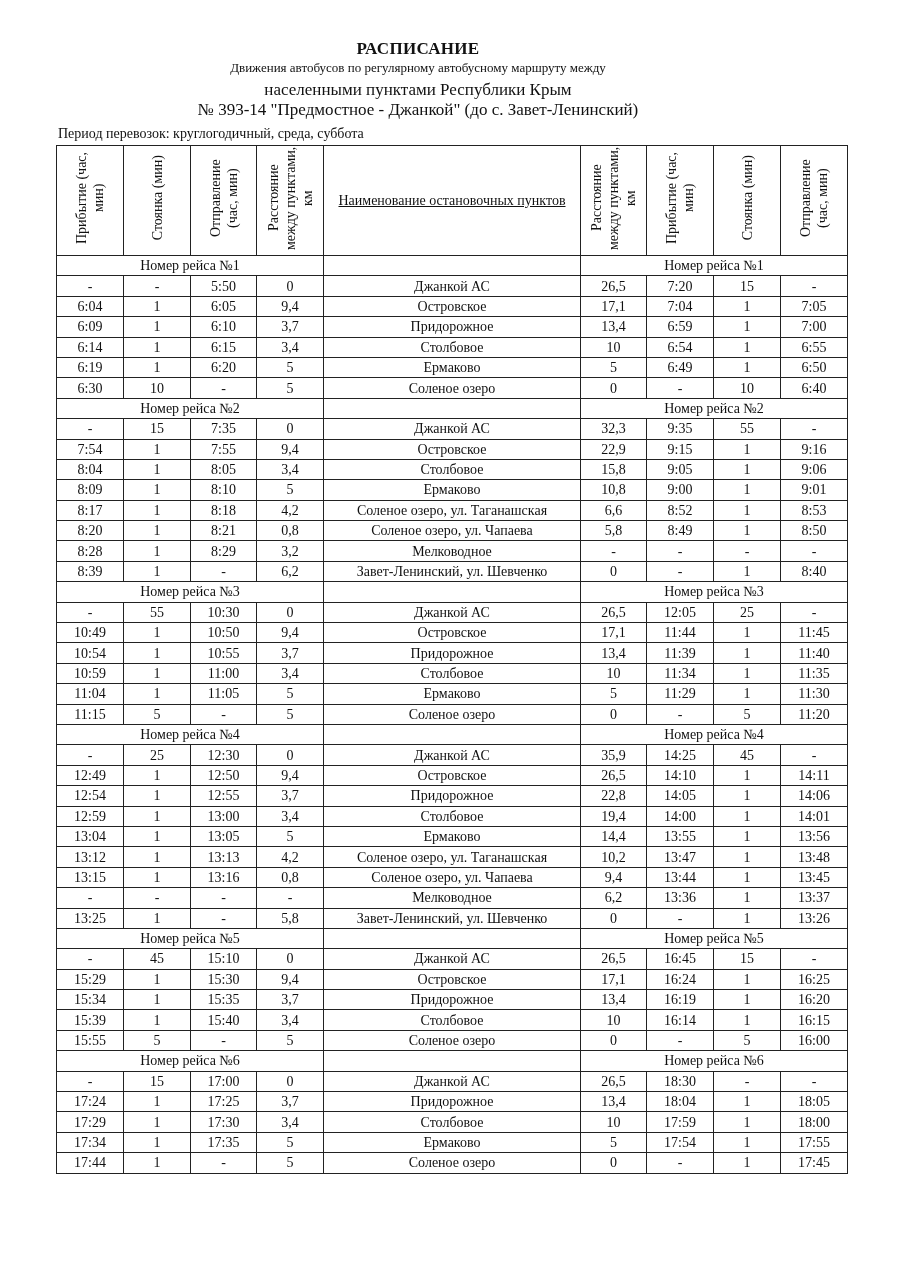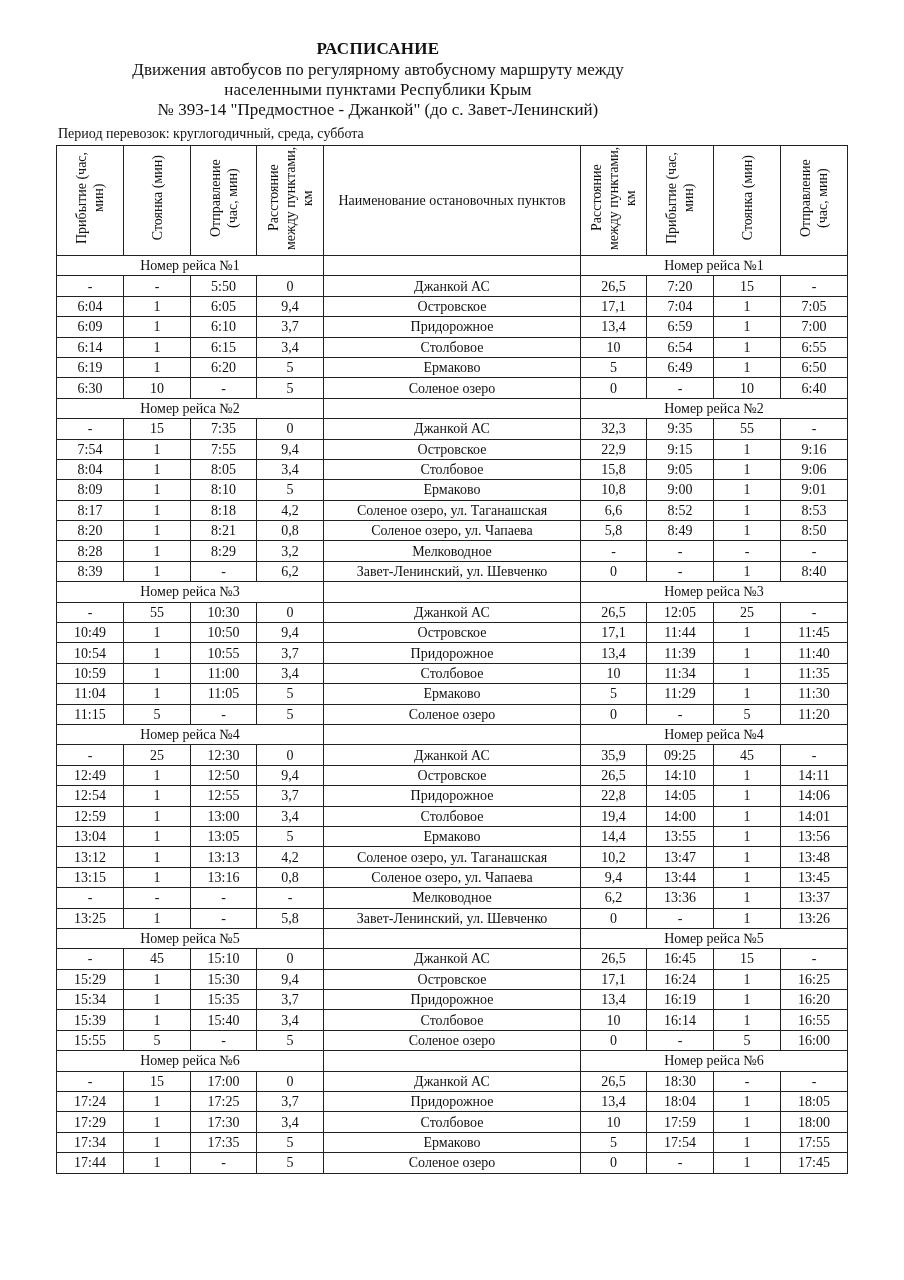--- a/index.html
+++ b/index.html
@@ -1,28 +1,28 @@
 <!DOCTYPE html>
 <html><head>
 <meta charset="utf-8">
 <style>
   html, body { margin: 0; padding: 0; background: #ffffff; }
   body { width: 904px; height: 1280px; position: relative; overflow: hidden;
          font-family: "Liberation Serif", "DejaVu Serif", serif; color: #111; }
-  .title { position: absolute; left: 0; width: 756px; text-align: center; }
+  .title { position: absolute; left: 0; width: 756px; text-align: center; padding-left: 40px; }
   #t-main { top: 39px; font-size: 17px; font-weight: bold; letter-spacing: 0.3px; }
-  #t-l1 { top: 60px; font-size: 17px; }
+  #t-l1 { top: 60px; font-size: 13px; }
   #t-l2 { top: 80px; font-size: 17px; }
   #t-l3 { top: 100px; font-size: 17px; }
   #period { position: absolute; left: 58px; top: 126px; font-size: 14px; }
   table.sched { position: absolute; left: 56px; top: 145px; border-collapse: collapse;
                 table-layout: fixed; width: 791px; font-size: 14px; }
   table.sched td, table.sched th { border: 1.3px solid #222; text-align: center;
                 padding: 0; height: 19.4px; line-height: 19px; overflow: hidden; white-space: nowrap; font-weight: normal; }
-  table.sched th.hdr { height: 108px; vertical-align: middle; }
+  table.sched th.hdr { height: 108px; vertical-align: middle; text-decoration: underline; }
   .vert { writing-mode: vertical-rl; transform: rotate(180deg); display: inline-block;
           font-size: 14px; line-height: 17px; white-space: normal; text-align: center; max-height: 104px; }
   .stopname { font-size: 14px; }
   .trip td { font-size: 14px; margin-left: 20px; }
   col.c0{width:67px} col.c1{width:67px} col.c2{width:66px} col.c3{width:67px}
   col.c4{width:257px} col.c5{width:66px} col.c6{width:67px} col.c7{width:67px} col.c8{width:67px}
 </style>
 </head>
 <body>
 
@@ -298,21 +298,21 @@
         <td></td>
         <td colspan="4">Номер рейса №4</td>
       </tr>
       <tr>
         <td>-</td>
         <td>25</td>
         <td>12:30</td>
         <td>0</td>
         <td>Джанкой АС</td>
         <td>35,9</td>
-        <td>09:25</td>
+        <td>14:25</td>
         <td>45</td>
         <td>-</td>
       </tr>
       <tr>
         <td>12:49</td>
         <td>1</td>
         <td>12:50</td>
         <td>9,4</td>
         <td>Островское</td>
         <td>26,5</td>
@@ -437,21 +437,21 @@
       </tr>
       <tr>
         <td>15:39</td>
         <td>1</td>
         <td>15:40</td>
         <td>3,4</td>
         <td>Столбовое</td>
         <td>10</td>
         <td>16:14</td>
         <td>1</td>
-        <td>16:55</td>
+        <td>16:15</td>
       </tr>
       <tr>
         <td>15:55</td>
         <td>5</td>
         <td>-</td>
         <td>5</td>
         <td>Соленое озеро</td>
         <td>0</td>
         <td>-</td>
         <td>5</td>

